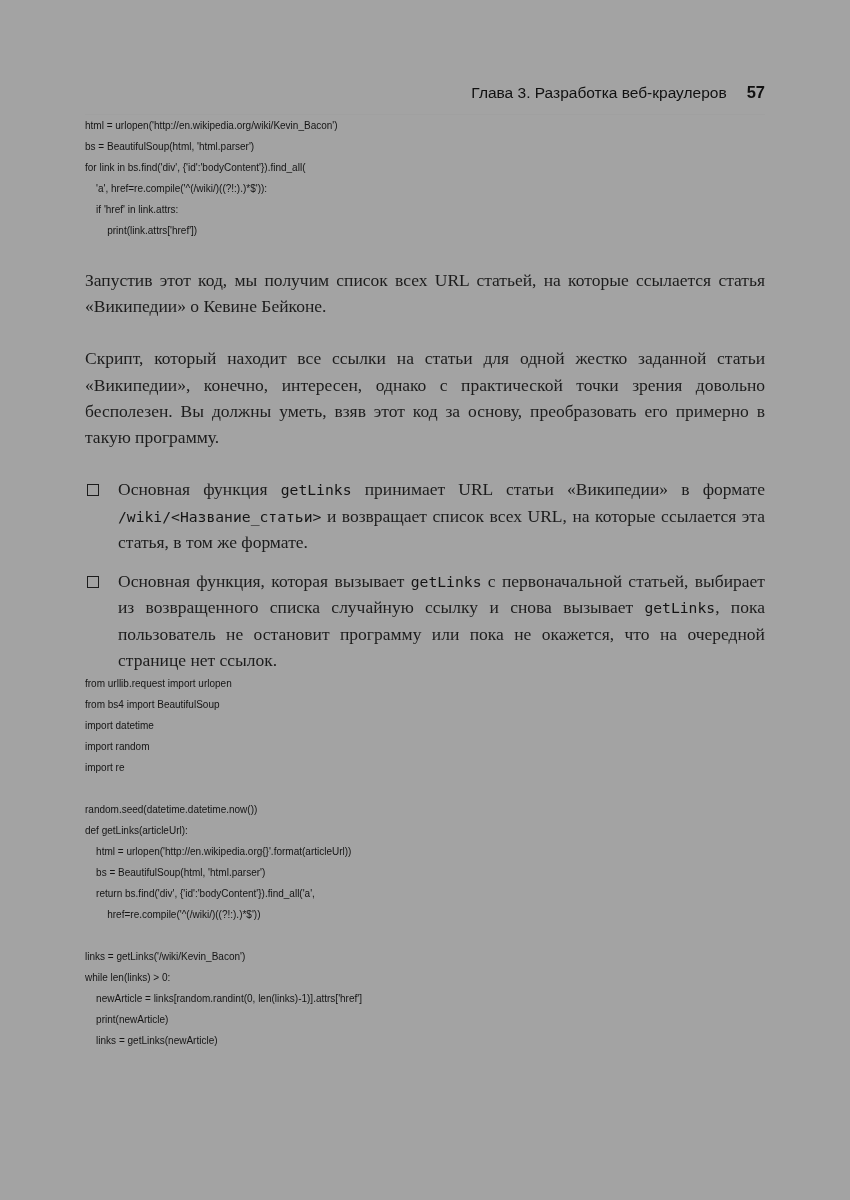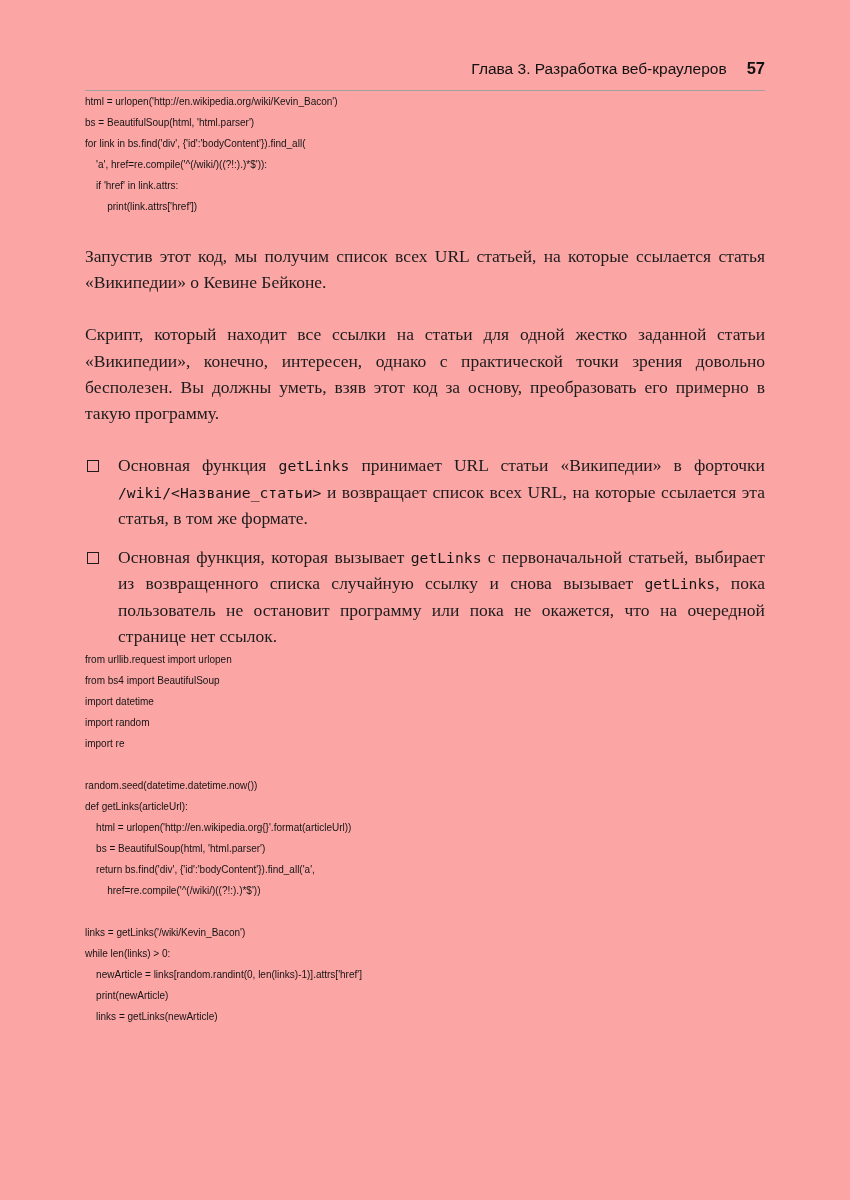--- a/index.html
+++ b/index.html
@@ -6,41 +6,42 @@
     margin: 0;
     padding: 0;
     background: #ffffff;
   }
   .page {
     position: relative;
     width: 850px;
     height: 1200px;
     box-sizing: border-box;
     padding: 56px 85px 0 85px;
-    background: #fca5a5;
+    background: #a3a3a3;
     color: #1c1c1c;
     font-family: "Liberation Serif", "DejaVu Serif", serif;
     font-size: 17.5px;
     line-height: 1.5;
     overflow: hidden;
   }
   .page-header {
     display: flex;
     justify-content: flex-end;
     align-items: baseline;
     gap: 20px;
     font-family: "Liberation Sans", "DejaVu Sans", sans-serif;
     font-size: 15.5px;
     color: #111;
     border-bottom: 1px solid #a0a0a0;
     padding-bottom: 9px;
   }
   .page-number {
     font-weight: bold;
     font-size: 16.5px;
+    margin-top: 24px;
   }
   pre.code-block {
     margin: 0;
     font-family: Liberation Sans, sans-serif;
     font-size: 10px;
     line-height: 21px;
     color: #141414;
     white-space: pre;
   }
   .code-block-1 { margin-top: 30px; }
@@ -90,21 +91,21 @@
     if 'href' in link.attrs:
         print(link.attrs['href'])</pre>
 
   <p class="body-para">Запустив этот код, мы получим список всех URL статьей, на которые ссылается статья «Википедии» о Кевине Бейконе.</p>
 
   <p class="body-para">Скрипт, который находит все ссылки на статьи для одной жестко заданной статьи «Википедии», конечно, интересен, однако с практической точки зрения довольно бесполезен. Вы должны уметь, взяв этот код за основу, преобразовать его примерно в такую программу.</p>
 
   <div class="bullet-list">
     <div class="bullet-item">
       <span class="bullet-marker"></span>
-      <div class="bullet-text"><span>Основная функция </span><span class="inline-code">getLinks</span><span> принимает URL статьи «Википедии» в фор­точки </span><span class="inline-code">/wiki/&lt;Название_статьи&gt;</span><span> и возвращает список всех URL, на которые ссылается эта статья, в том же формате.</span></div>
+      <div class="bullet-text"><span>Основная функция </span><span class="inline-code">getLinks</span><span> принимает URL статьи «Википедии» в фор­мате </span><span class="inline-code">/wiki/&lt;Название_статьи&gt;</span><span> и возвращает список всех URL, на которые ссылается эта статья, в том же формате.</span></div>
     </div>
     <div class="bullet-item">
       <span class="bullet-marker"></span>
       <div class="bullet-text"><span>Основная функция, которая вызывает </span><span class="inline-code">getLinks</span><span> с первоначальной статьей, выбирает из возвращенного списка случайную ссылку и снова вызывает </span><span class="inline-code">getLinks</span><span>, пока пользователь не остановит программу или пока не окажется, что на очередной странице нет ссылок.</span></div>
     </div>
   </div>
 
 
   <pre class="code-block code-block-2">from urllib.request import urlopen
 from bs4 import BeautifulSoup

